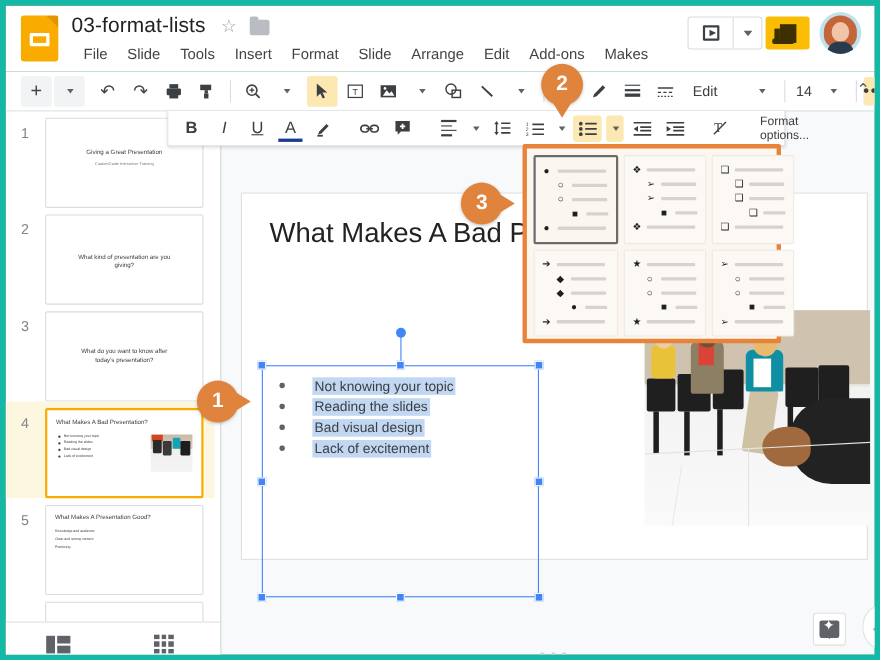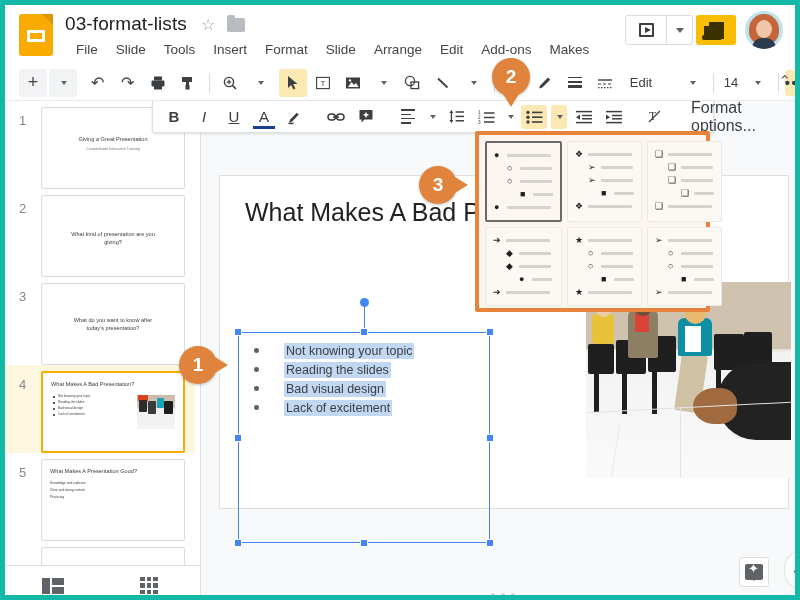--- a/index.html
+++ b/index.html
@@ -144,21 +144,21 @@
   .pagedots { position:absolute; left:50%; bottom:8px; transform:translateX(-50%); display:flex; gap:6px;}
   .pagedots i { width:4px; height:4px; border-radius:50%; background:#cfd3d7; display:block;}
 
   
   .fmtbar { position:absolute; left:147px; top:96px; width:562px; height:32px; background:#fff;
      border:1px solid #e0e0e0; border-top:none; border-radius:0 0 2px 2px; display:flex; align-items:center;
      box-shadow:0 1px 3px rgba(0,0,0,.12); padding-left:6px; z-index:20;}
   .fb { height:24px; min-width:26px; display:flex; align-items:center; justify-content:center; color:#3c4043;
      font-size:14px; border-radius:3px; margin:0 2px;}
   .fb.on { background:#fce8b2; }
-  .fmt-opts { font-size:16px; color:#3c4043; margin-left:8px; }
+  .fmt-opts { font-size:11px; color:#3c4043; margin-left:8px; }
   .uline-a { position:relative; }
   .uline-a:after{content:"";position:absolute;left:2px;right:2px;bottom:0px;height:2.5px;background:#1a3d8f;}
 
   
   .ic-lines { width:14px; display:flex; flex-direction:column; gap:2.5px;}
   .ic-lines span { height:1.7px; background:#3c4043; display:block;}
 
   
   .bullet-panel { position:absolute; left:470px; top:126px; width:235px; height:181px; background:#fdf6ef;
      border:4px solid #E8843A; border-radius:2px; z-index:40; padding:6px; }

